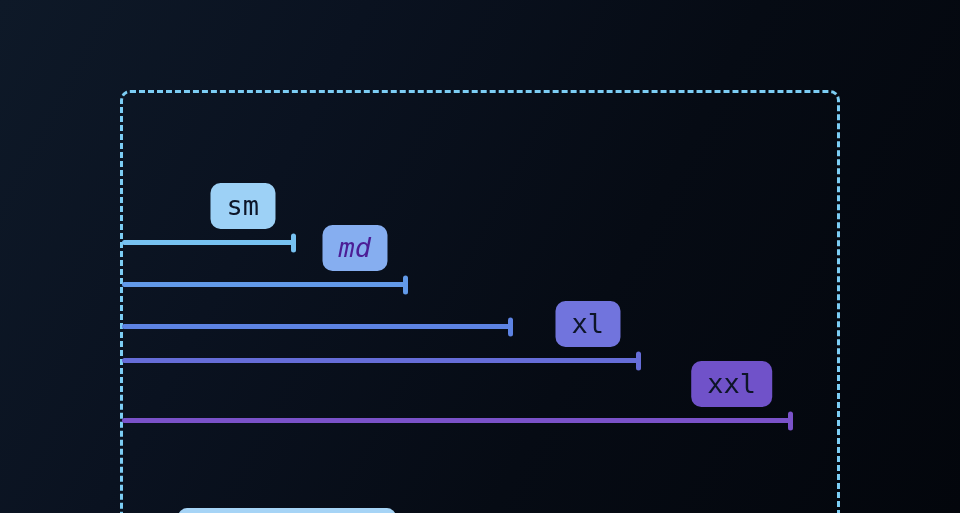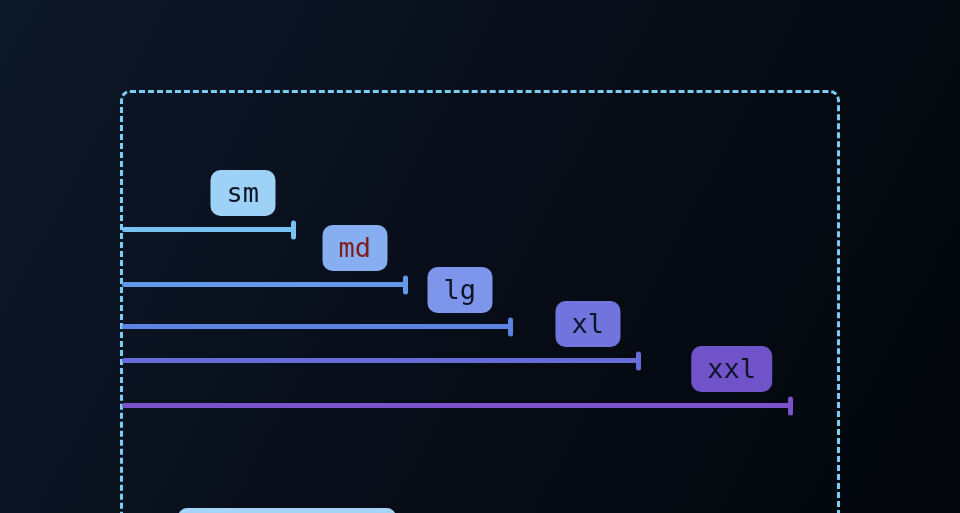--- a/index.html
+++ b/index.html
@@ -23,25 +23,25 @@
     height: 470px; 
     border: 3px dashed #7ccdf4;
     border-radius: 10px;
   }
   .row {
     position: absolute;
     left: -1px;
     height: 5px;
     width: 690px;
   }
-  .row-0 { top: 134px; }
+  .row-0 { top: 147px; }
   .row-1 { top: 189px; }
   .row-2 { top: 231px; }
   .row-3 { top: 265px; }
-  .row-4 { top: 310px; }
+  .row-4 { top: 325px; }
   .line {
     position: relative;
     height: 5px;
     width: var(--len);
     border-radius: 3px;
   }
   .cap {
     position: absolute;
     right: -1px;
     top: 50%;
@@ -81,28 +81,27 @@
       <div class="line" style="background: rgb(119, 194, 241);">
         <span class="cap"></span>
       </div>
       <div class="badge" style="background: rgb(157, 209, 246); color: rgb(13, 21, 40);">sm</div>
     </div>
 
     <div class="row row-1" style="--len: 285px;">
       <div class="line" style="background: rgb(98, 154, 233);">
         <span class="cap"></span>
       </div>
-      <div class="badge" style="background: rgb(134, 174, 240); color: #7f1d1d;">md</div>
+      <div class="badge" style="background: rgb(134, 174, 240); color: #4c1d95; font-style: italic;">md</div>
     </div>
 
     <div class="row row-2" style="--len: 390px;">
       <div class="line" style="background: rgb(93, 131, 227);">
         <span class="cap"></span>
       </div>
-      <div class="badge" style="background: rgb(125, 149, 234); color: rgb(13, 21, 40);">lg</div>
     </div>
 
     <div class="row row-3" style="--len: 518px;">
       <div class="line" style="background: rgb(102, 109, 216);">
         <span class="cap"></span>
       </div>
       <div class="badge" style="background: rgb(113, 116, 221); color: rgb(13, 21, 40);">xl</div>
     </div>
 
     <div class="row row-4" style="--len: 670px;">

